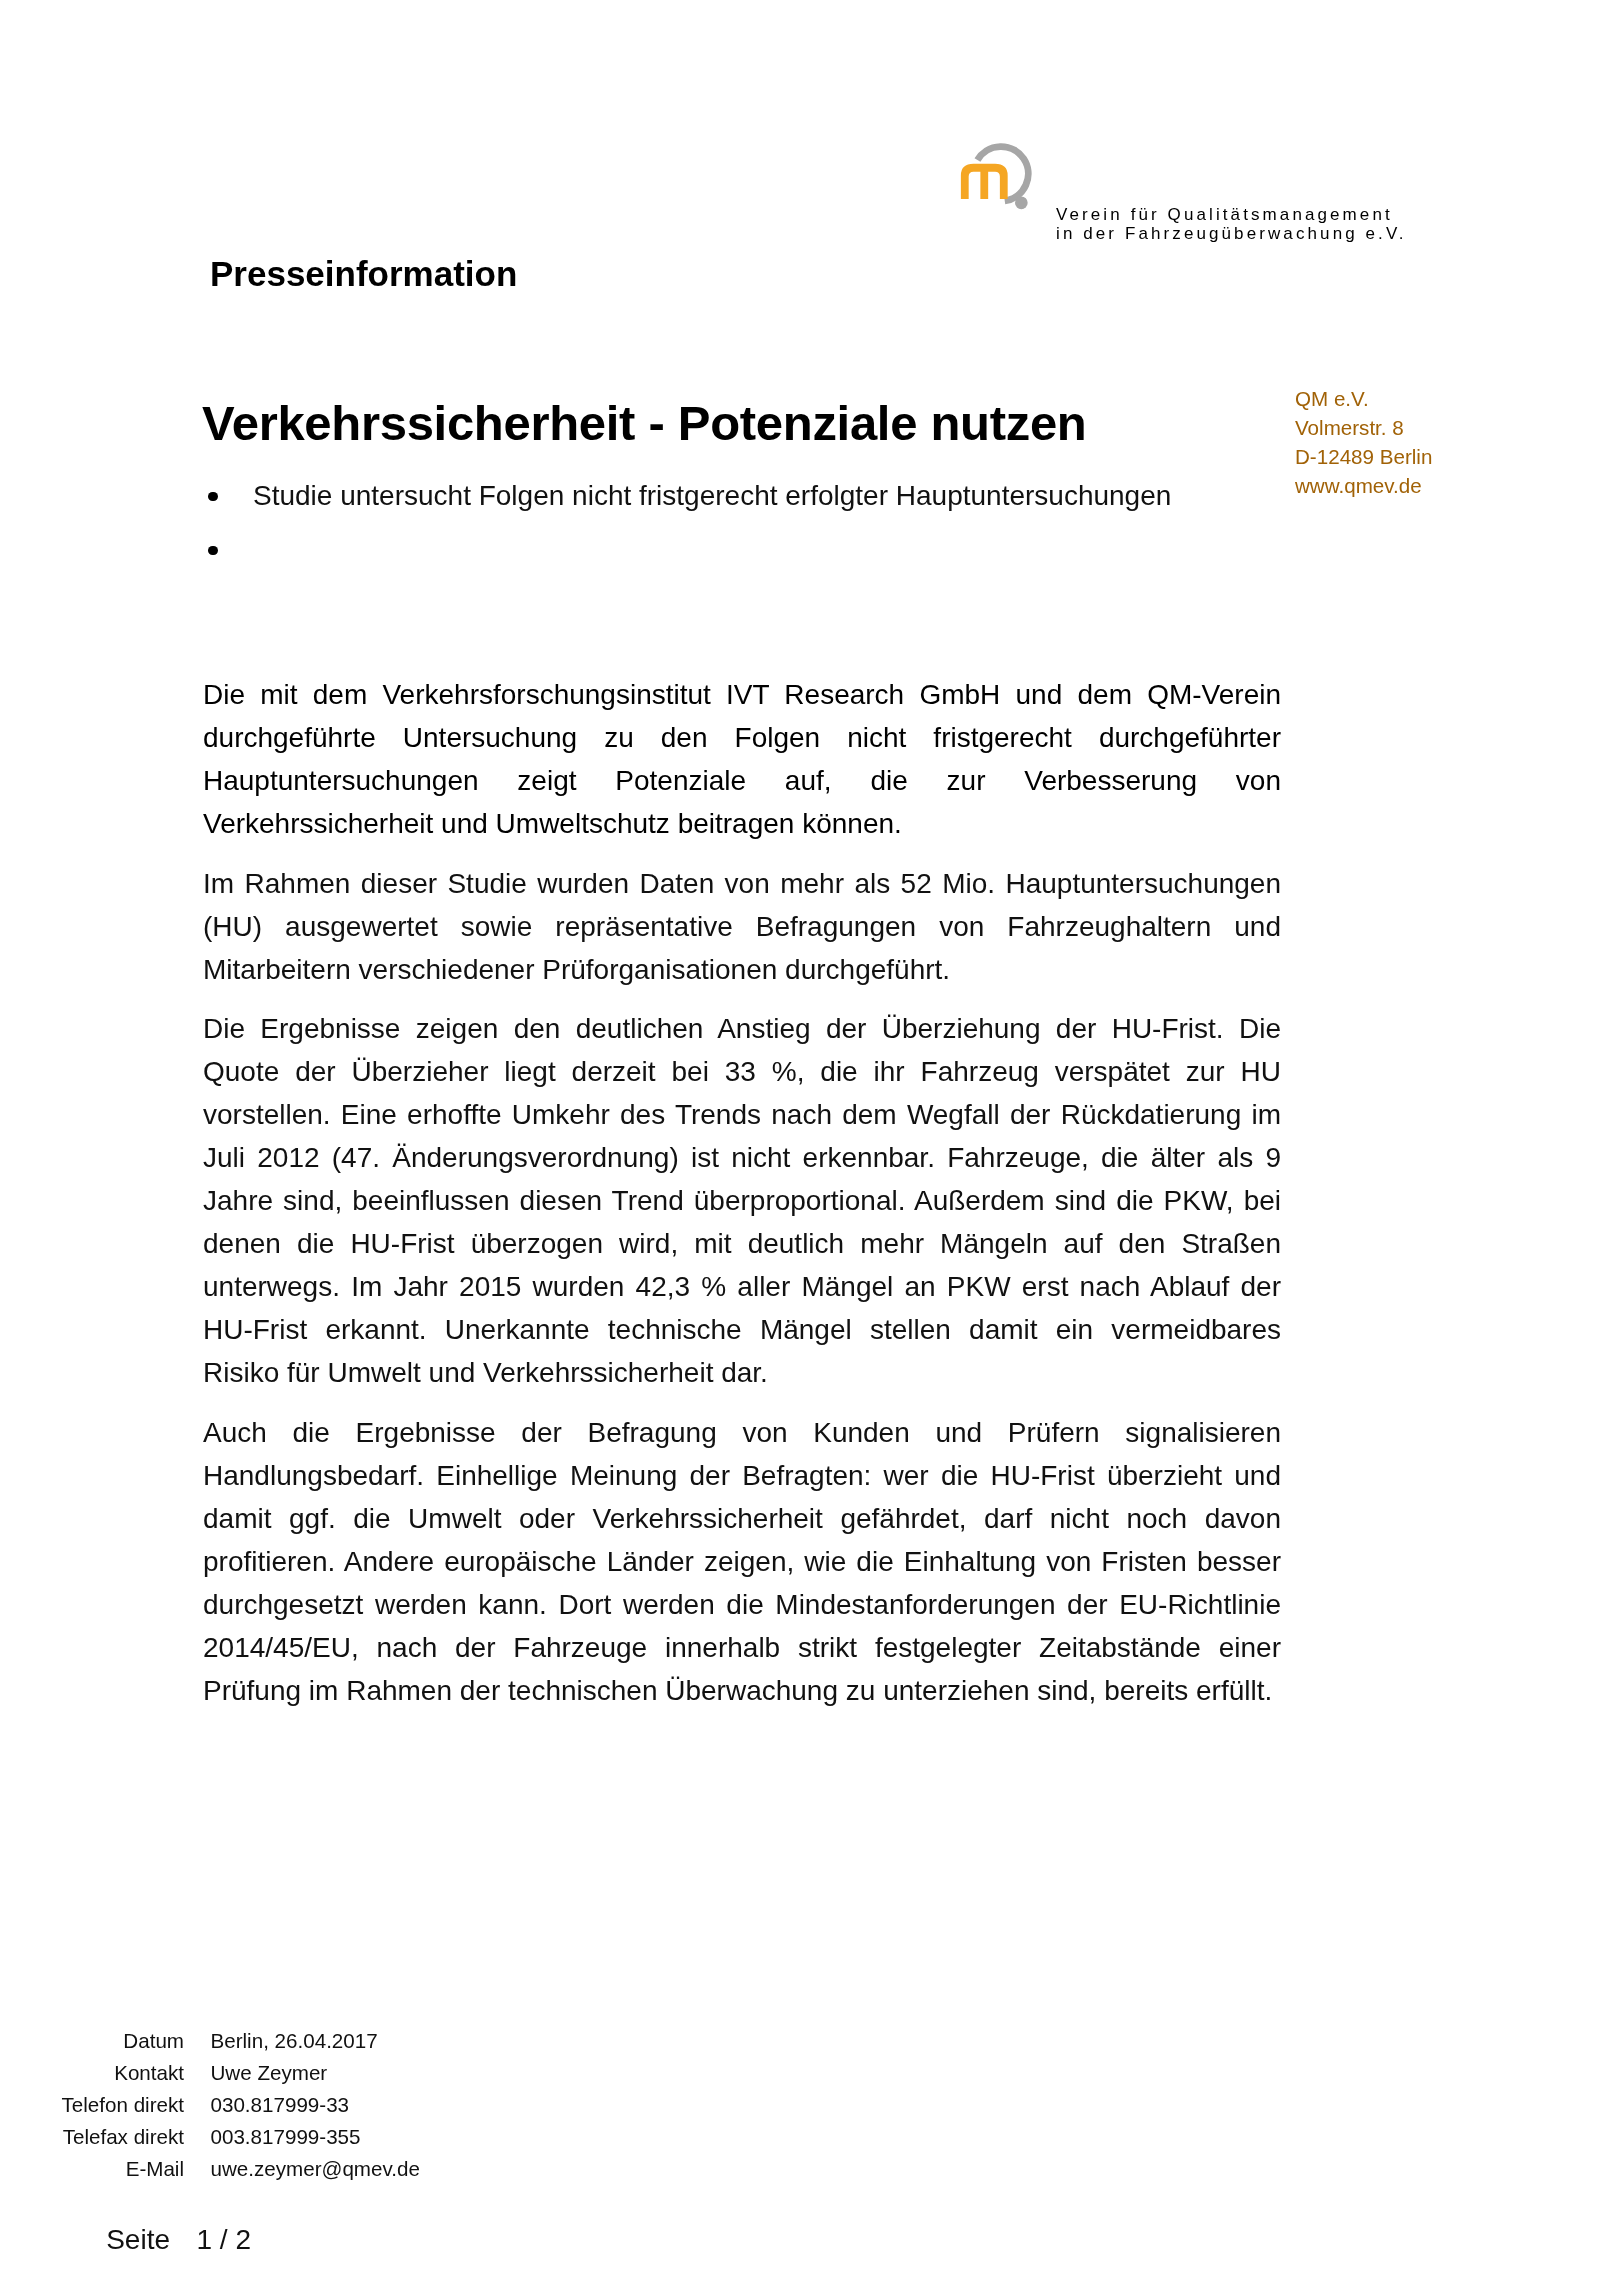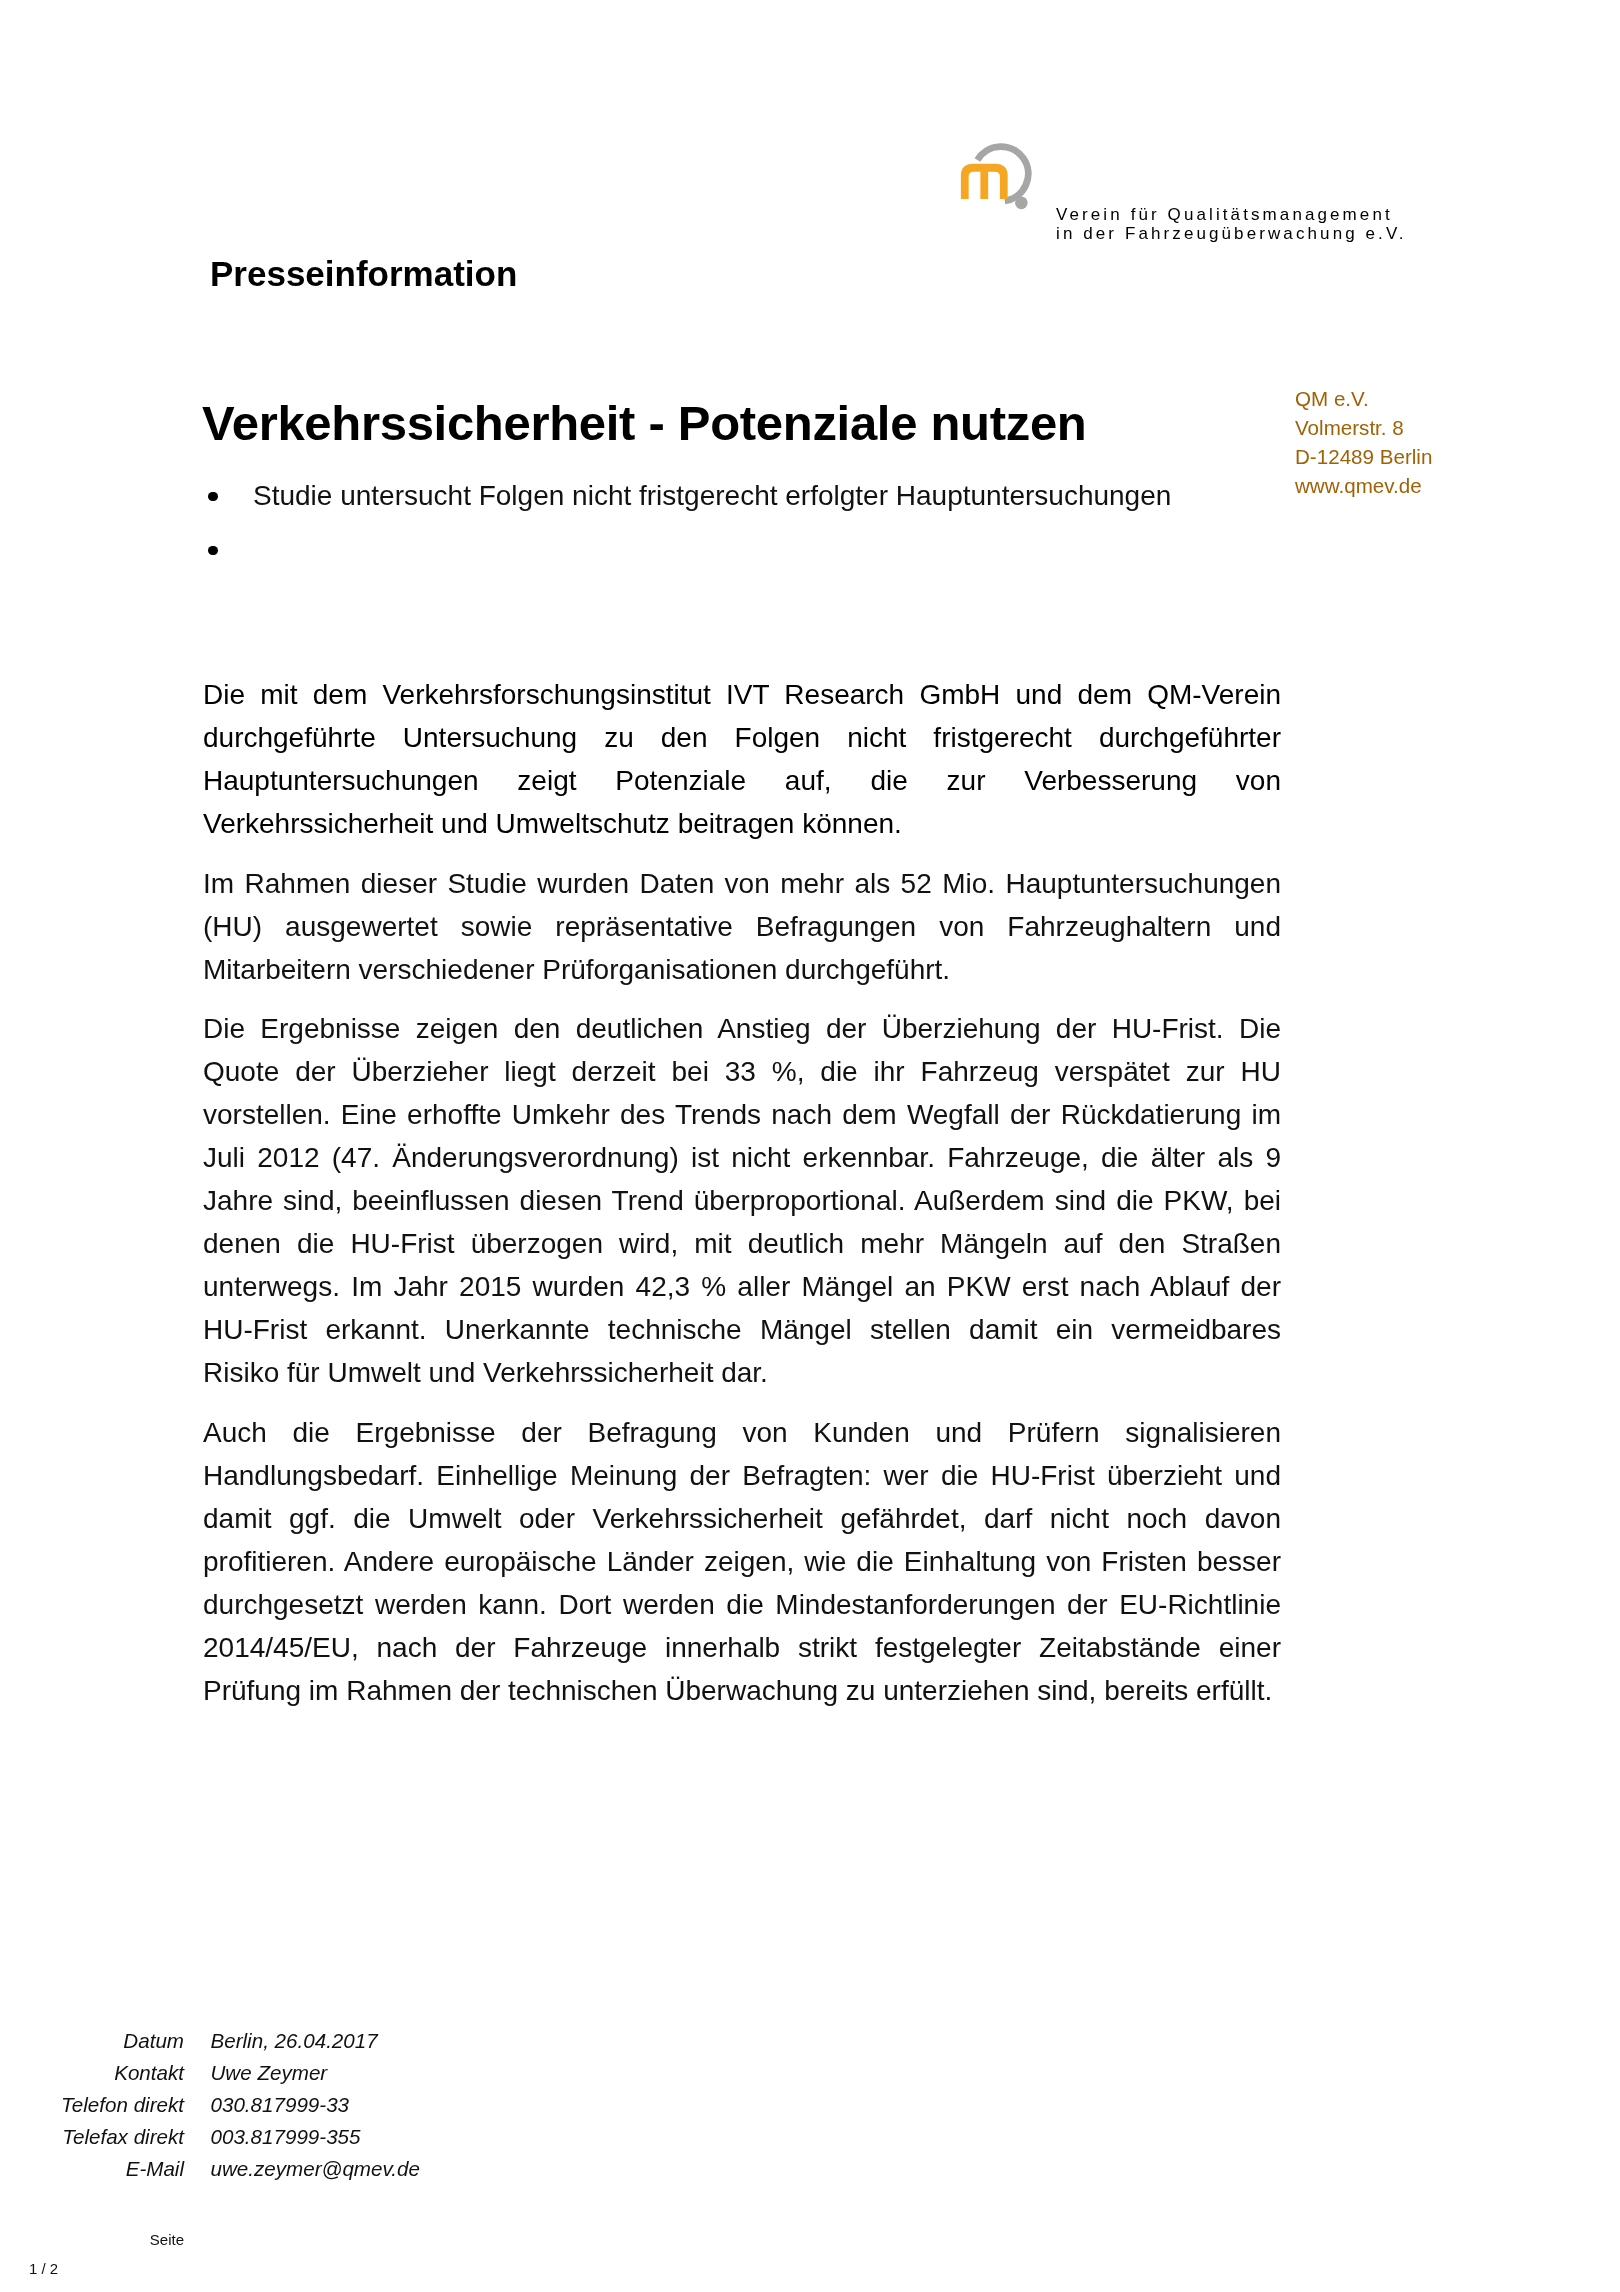--- a/index.html
+++ b/index.html
@@ -105,37 +105,35 @@
 
     .footer-meta {
       left: 29px;
       top: 2025px;
       font-size: 20.6px;
       line-height: 32px;
     }
     .meta-row {
       display: flex;
       white-space: nowrap;
-      font-style: italic;
     }
     .meta-label {
       width: 155px;
       text-align: right;
       padding-right: 26.5px;
     }
     .meta-value { }
 
     .page-num {
-      left: 29px;
+      left: 15px;
       top: 2225px;
-      font-size: 15px;
+      font-size: 28px;
       line-height: 29px;
       display: flex;
       white-space: nowrap;
-      flex-direction: column;
     }
     .page-num .meta-label { width: 155px; }
   </style>
 </head>
 <body>
 
 <div class="abs logo">
   <svg width="78" height="74" viewBox="0 0 80 75">
 
     <path d="M 22 20 A 28 28 0 1 1 50 62" fill="none" stroke="#a6a6a6" stroke-width="7" stroke-linecap="butt"></path>

